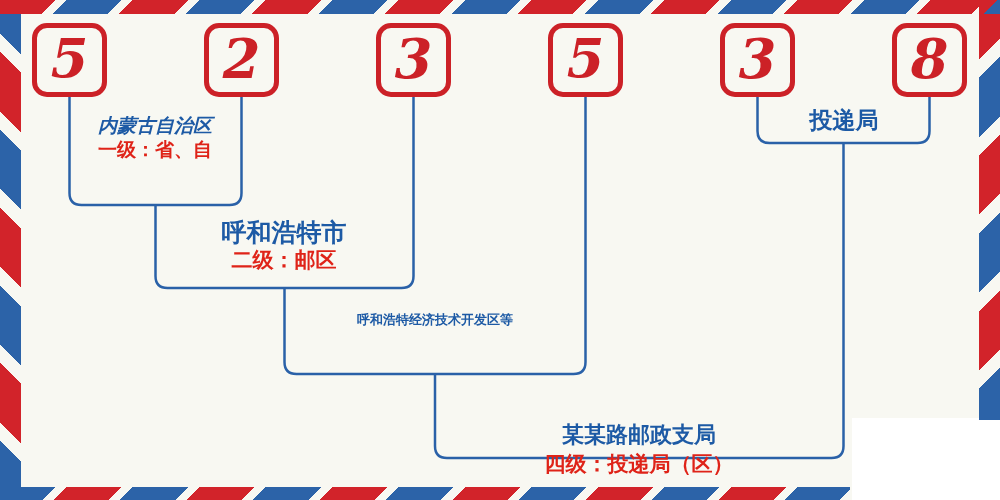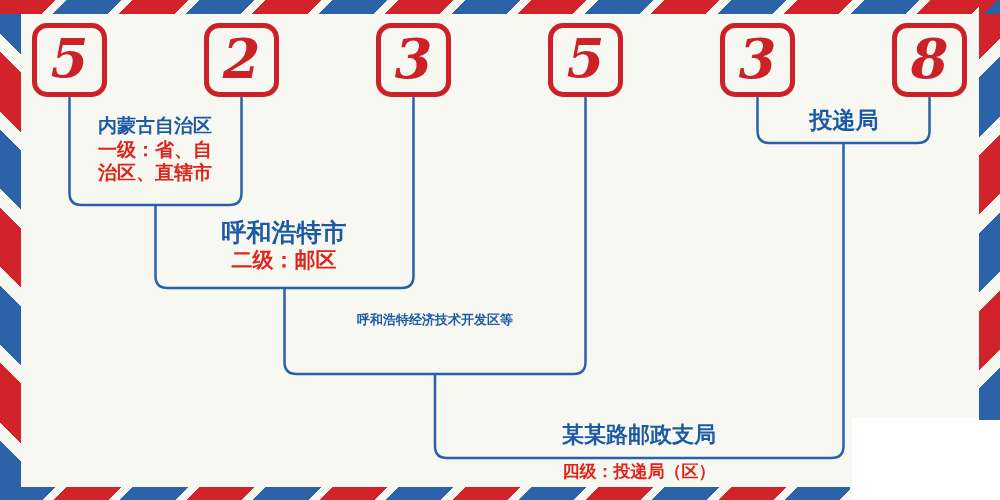--- a/index.html
+++ b/index.html
@@ -53,31 +53,31 @@
     font-weight:bold;font-style:italic;
     font-size:54px;color:#cc2127;
   }
   .d1{left:32px;} .d2{left:204px;} .d3{left:376px;}
   .d4{left:548px;} .d5{left:720px;} .d6{left:892px;}
   
   .label{position:absolute;z-index:2;text-align:center;font-weight:bold;}
   .t-blue{color:#1d5aa5;}
   .t-red{color:#df2318;}
   .l1{left:60px;top:114px;width:190px;}
-  .l1 .t-blue{font-size:19px;line-height:1.25;}
+  .l1 .t-blue{font-size:19px;line-height:1.25;font-style:italic;}
   .l1 .t-red{font-size:19px;line-height:1.22;}
   .l2{left:174px;top:218px;width:220px;}
   .l2 .t-blue{font-size:25px;line-height:1.2;}
   .l2 .t-red{font-size:21px;line-height:1.2;}
   .l3{left:284px;top:312px;width:302px;}
   .l3 .t-blue{font-size:13px;line-height:1.2;}
   .l3 .t-red{font-size:21px;line-height:1.2;margin-top:3px;}
   .l4{left:487px;top:386px;width:304px;}
   .l4 .t-blue{font-size:22px;line-height:1.2;margin-top:36px;}
-  .l4 .t-red{font-size:17px;line-height:1.2;margin-top:13px;}
+  .l4 .t-red{font-size:21px;line-height:1.2;margin-top:4px;}
   .l56{left:770px;top:105px;width:148px;font-size:23px;color:#1d5aa5;}
   
   .badge{
     position:absolute;left:33px;top:418px;width:220px;height:49px;
     background:#f3ebee;border-radius:14px;z-index:2;
     text-align:center;line-height:49px;
     font-size:22px;font-weight:bold;color:#c8222b;
   }
 </style>
 </head>
@@ -114,21 +114,20 @@
   <div class="digit-box d5">
     <span>3</span>
   </div>
   <div class="digit-box d6">
     <span>8</span>
   </div>
 
   <div class="label l1">
     <div class="t-blue">内蒙古自治区</div>
     <div class="t-red">一级：省、自</div>
-    <div class="t-red">治区、直辖市</div>
   </div>
 
   <div class="label l2">
     <div class="t-blue">呼和浩特市</div>
     <div class="t-red">二级：邮区</div>
   </div>
 
   <div class="label l3">
     <div class="t-blue">呼和浩特经济技术开发区等</div>
   </div>

